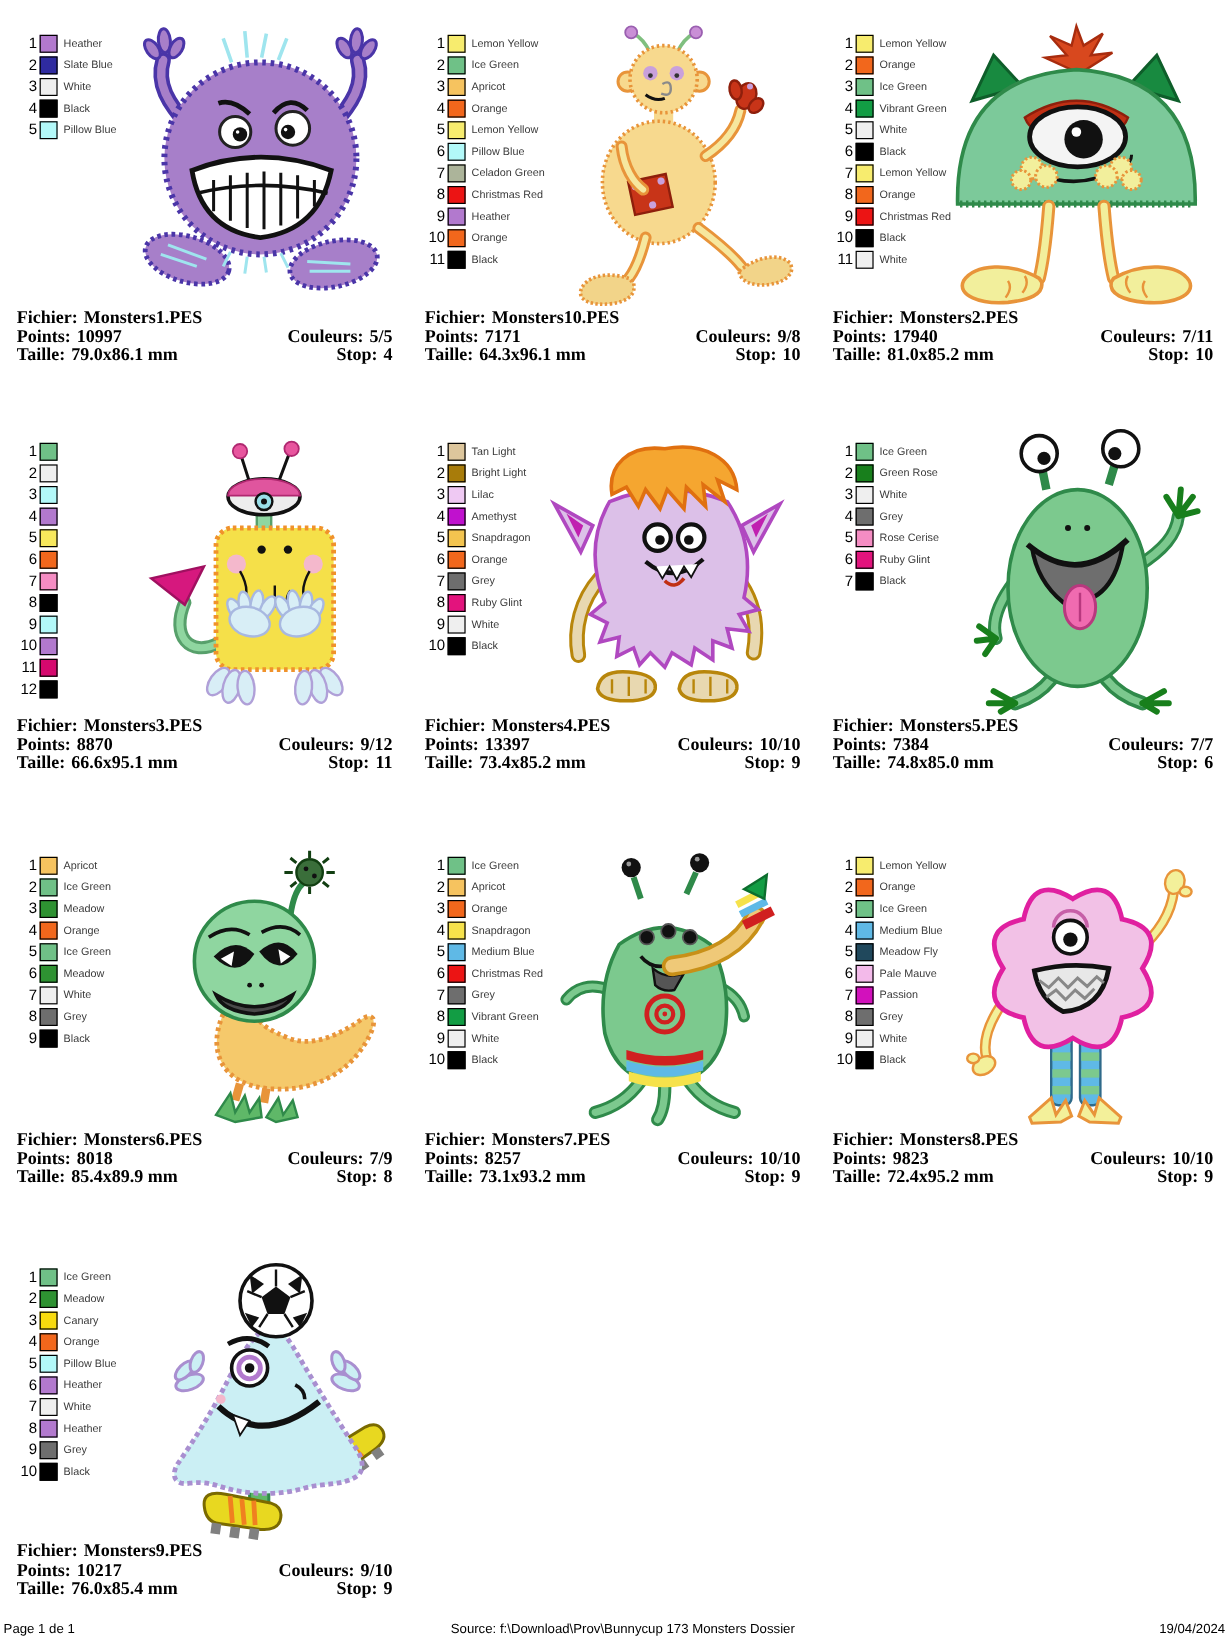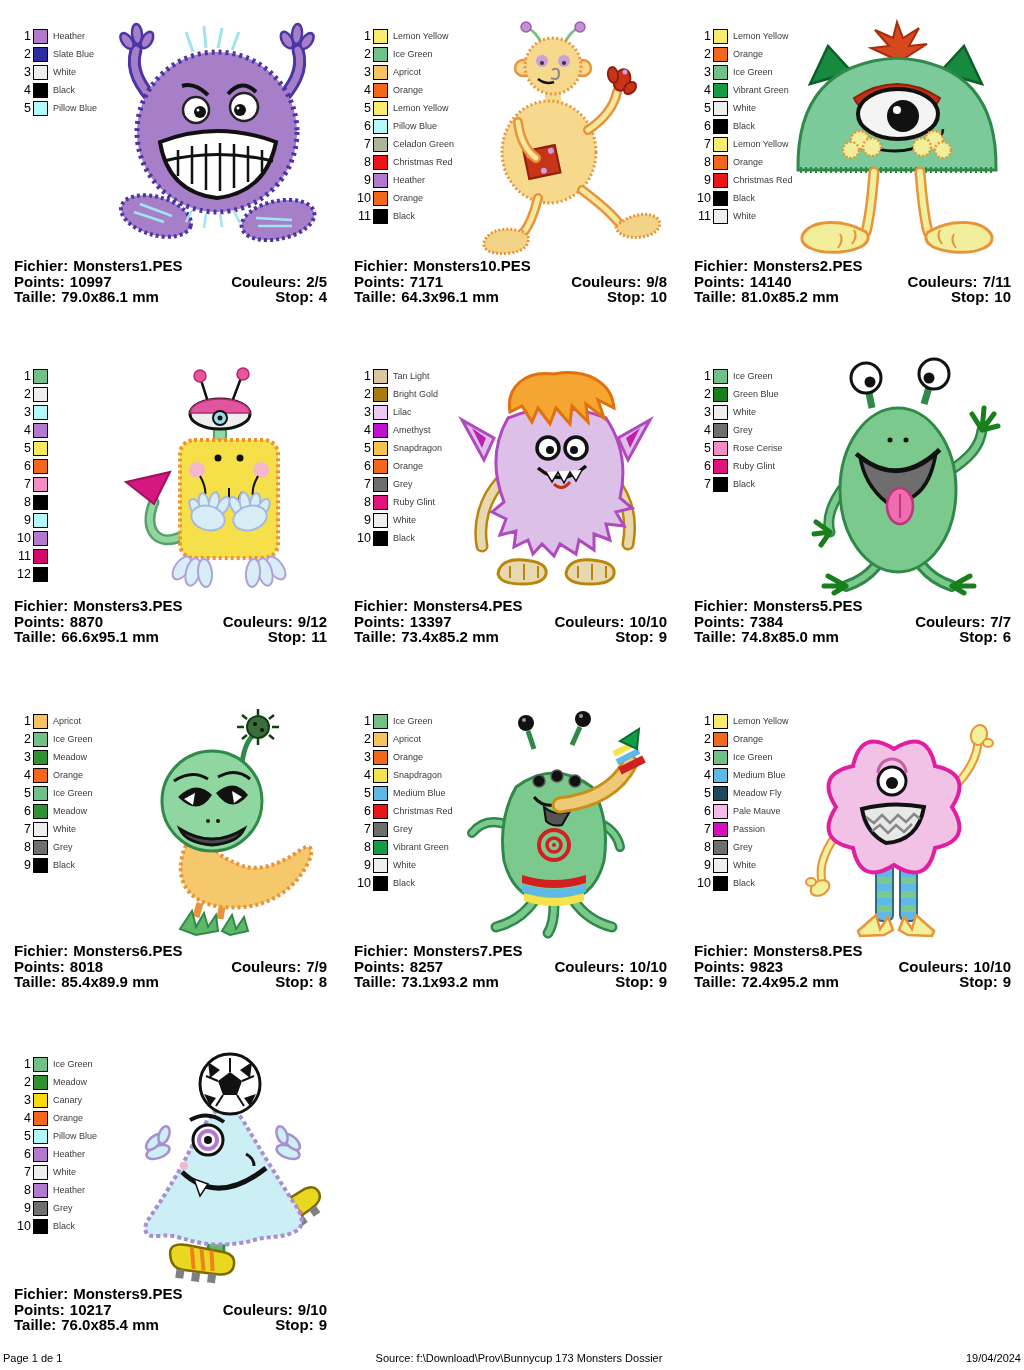--- a/index.html
+++ b/index.html
@@ -6,21 +6,21 @@
   #page{position:relative;width:1024px;height:1370px;background:#fff;overflow:hidden;
         font-family:"Liberation Sans","DejaVu Sans",sans-serif;color:#000;}
   .cell{position:absolute;width:340px;height:330px;}
   .colors{position:absolute;left:14px;top:7px;}
   .crow{display:flex;align-items:center;height:18px;}
   .cnum{display:inline-block;width:17px;text-align:right;font-size:12.5px;color:#000;flex:0 0 17px;}
   .csw{display:inline-block;width:13px;height:13px;border:1px solid #000;margin-left:2px;flex:0 0 13px;}
   .clabel{font-size:9px;color:#3a3a3a;margin-left:5px;white-space:nowrap;}
   .art{position:absolute;left:96px;top:0;width:240px;height:234px;}
   .info{position:absolute;left:14px;right:13px;top:238px;font-size:15px;font-weight:bold;line-height:15.5px;}
-  .irow{display:flex;justify-content:space-between;}
+  .irow{display:flex;justify-content:space-between;font-family:Liberation Serif, serif;}
   .lbl{margin-right:5px;}
   .lv{white-space:nowrap;}
   .footer{position:absolute;left:0;right:0;bottom:6px;font-size:11px;color:#000;}
   .f-left{position:absolute;left:3px;bottom:0;}
   .f-center{position:absolute;left:14px;right:0;bottom:0;text-align:center;}
   .f-right{position:absolute;right:3px;bottom:0;}
   svg{overflow:visible;}
 </style>
 </head>
 <body>
@@ -87,21 +87,21 @@
       <path d="M68,141 Q121,128 177,141" stroke="#111" stroke-width="3" fill="none"></path>
       <path d="M82,130 L82,156 M96,126 L96,164 M110,124 L110,170 M124,123 L124,171 M138,124 L138,168 M152,126 L152,162 M166,130 L166,152" stroke="#111" stroke-width="2.5"></path>
       <path d="M96,190 l-6,12 M110,194 l-2,14 M124,194 l2,13 M138,191 l6,12" stroke="#9FE5EE" stroke-width="2.5"></path>
     </svg>
     <div class="info">
       <div class="irow">
           <span class="lv"><span class="lbl">Fichier:</span><span>Monsters1.PES</span></span>
         </div>
       <div class="irow">
           <span class="lv"><span class="lbl">Points:</span><span>10997</span></span>
-          <span class="lv"><span class="lbl">Couleurs:</span><span>2/5</span></span>
+          <span class="lv"><span class="lbl">Couleurs:</span><span>5/5</span></span>
         </div>
       <div class="irow">
           <span class="lv"><span class="lbl">Taille:</span><span>79.0x86.1 mm</span></span>
           <span class="lv"><span class="lbl">Stop:</span><span>4</span></span>
         </div>
     </div>
   </div>
 
   <div class="cell" style="left:340px;top:20px">
     <div class="colors">
@@ -300,21 +300,21 @@
       <path d="M144,152 C146,178 148,196 152,212" stroke="#F2EF9C" stroke-width="6" fill="none" stroke-linecap="round"></path>
       <path d="M90,212 C66,198 36,200 27,214 C21,226 41,234 64,232 C82,230 94,225 92,215 Z" fill="#F2EF9C" stroke="#E8943A" stroke-width="3"></path>
       <path d="M152,212 C176,198 206,200 215,214 C221,226 201,234 178,232 C160,230 148,225 150,215 Z" fill="#F2EF9C" stroke="#E8943A" stroke-width="3"></path>
       <path d="M76,224 q6,-8 2,-14 M62,228 q6,-8 2,-14 M166,224 q-6,-8 -2,-14 M180,228 q-6,-8 -2,-14" stroke="#E8943A" stroke-width="2" fill="none"></path>
     </svg>
     <div class="info">
       <div class="irow">
           <span class="lv"><span class="lbl">Fichier:</span><span>Monsters2.PES</span></span>
         </div>
       <div class="irow">
-          <span class="lv"><span class="lbl">Points:</span><span>14140</span></span>
+          <span class="lv"><span class="lbl">Points:</span><span>17940</span></span>
           <span class="lv"><span class="lbl">Couleurs:</span><span>7/11</span></span>
         </div>
       <div class="irow">
           <span class="lv"><span class="lbl">Taille:</span><span>81.0x85.2 mm</span></span>
           <span class="lv"><span class="lbl">Stop:</span><span>10</span></span>
         </div>
     </div>
   </div>
 
   <div class="cell" style="left:0;top:360px">
@@ -437,21 +437,21 @@
   <div class="cell" style="left:340px;top:360px">
     <div class="colors">
         <div class="crow">
           <span class="cnum">1</span>
           <span class="csw" style="background-color: rgb(221, 198, 156);"></span>
           <span class="clabel">Tan Light</span>
         </div>
         <div class="crow">
           <span class="cnum">2</span>
           <span class="csw" style="background-color: rgb(168, 124, 10);"></span>
-          <span class="clabel">Bright Gold</span>
+          <span class="clabel">Bright Light</span>
         </div>
         <div class="crow">
           <span class="cnum">3</span>
           <span class="csw" style="background-color: rgb(239, 201, 243);"></span>
           <span class="clabel">Lilac</span>
         </div>
         <div class="crow">
           <span class="cnum">4</span>
           <span class="csw" style="background-color: rgb(192, 17, 206);"></span>
           <span class="clabel">Amethyst</span>
@@ -529,21 +529,21 @@
   <div class="cell" style="left:680px;top:360px;width:344px">
     <div class="colors">
         <div class="crow">
           <span class="cnum">1</span>
           <span class="csw" style="background-color: rgb(111, 193, 135);"></span>
           <span class="clabel">Ice Green</span>
         </div>
         <div class="crow">
           <span class="cnum">2</span>
           <span class="csw" style="background-color: rgb(24, 127, 28);"></span>
-          <span class="clabel">Green Blue</span>
+          <span class="clabel">Green Rose</span>
         </div>
         <div class="crow">
           <span class="cnum">3</span>
           <span class="csw" style="background-color: rgb(239, 239, 239);"></span>
           <span class="clabel">White</span>
         </div>
         <div class="crow">
           <span class="cnum">4</span>
           <span class="csw" style="background-color: rgb(110, 110, 110);"></span>
           <span class="clabel">Grey</span>

